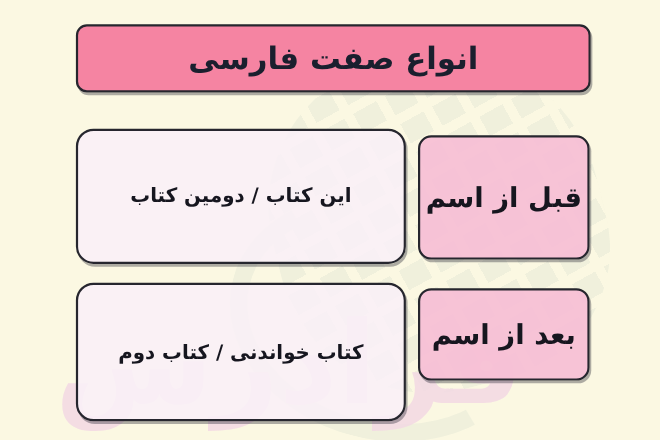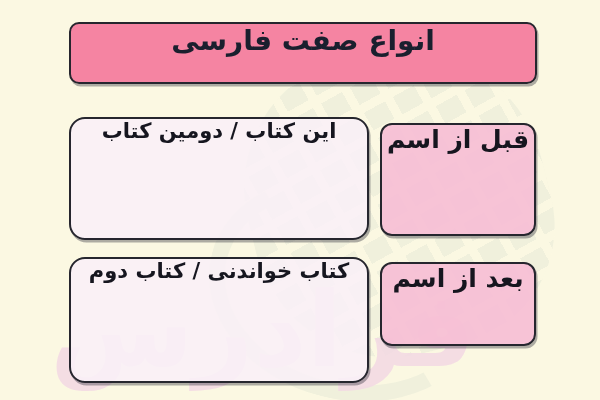--- a/index.html
+++ b/index.html
@@ -59,20 +59,21 @@
     opacity: 0.85;
     direction: rtl;
     white-space: nowrap;
   }
 
   
   .box {
     position: absolute;
     z-index: 1;
     display: flex;
+    align-items: center;
     justify-content: center;
     text-align: center;
     border: 2px solid #26262E;
     box-shadow: 1.5px 2.5px 0 rgba(30, 30, 42, 0.35);
     box-sizing: border-box;
     color: #16161F;
   }
   .title-box {
     left: 69px;
     top: 22px;
@@ -83,21 +84,21 @@
     border-radius: 10px;
     font-size: 28px;
     font-weight: bold;
     color: #1A1F2E;
   }
   .example-box {
     left: 69px;
     width: 300px;
     background: rgba(249, 240, 247, 0.87);
     border-radius: 16px;
-    font-size: 21px;
+    font-size: 18px;
     font-weight: bold;
   }
   .example-box.row1 { top: 117px; height: 123px; }
   .example-box.row2 { top: 257px; height: 126px; }
   .position-box {
     left: 380px;
     width: 156px;
     background: rgba(246, 190, 213, 0.93);
     border-radius: 12px;
     font-size: 25px;

